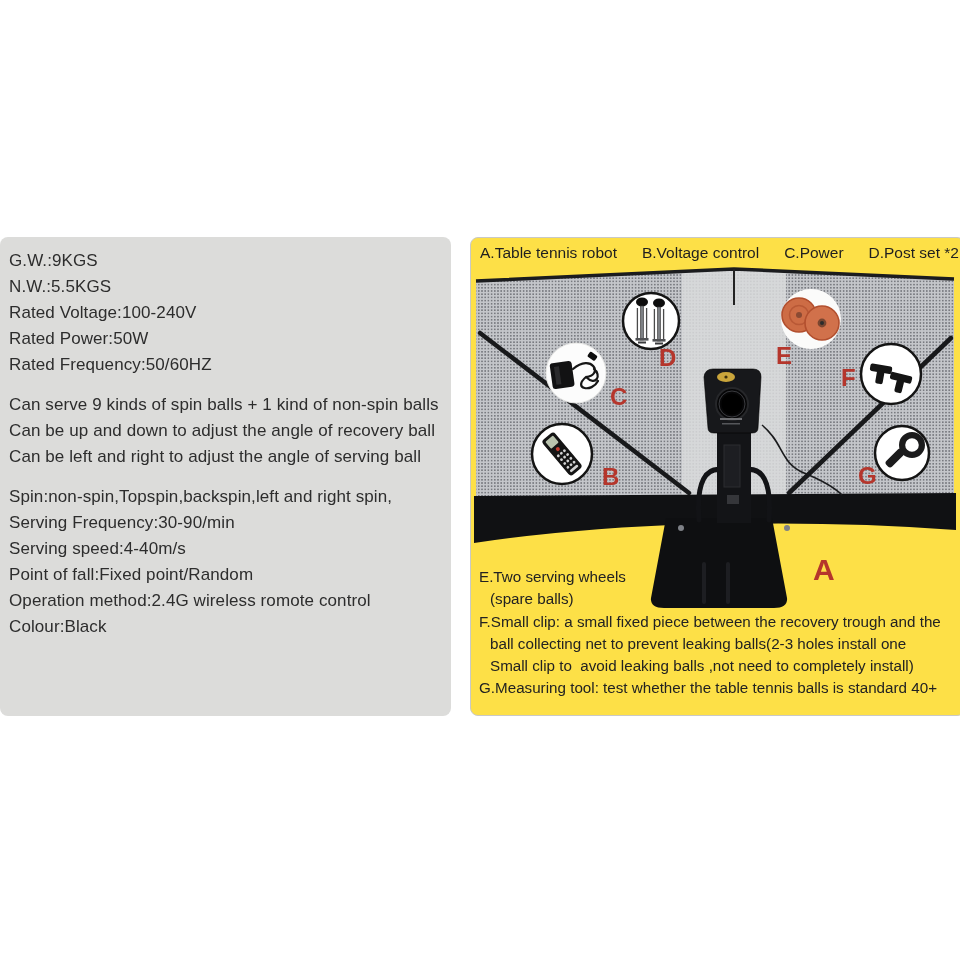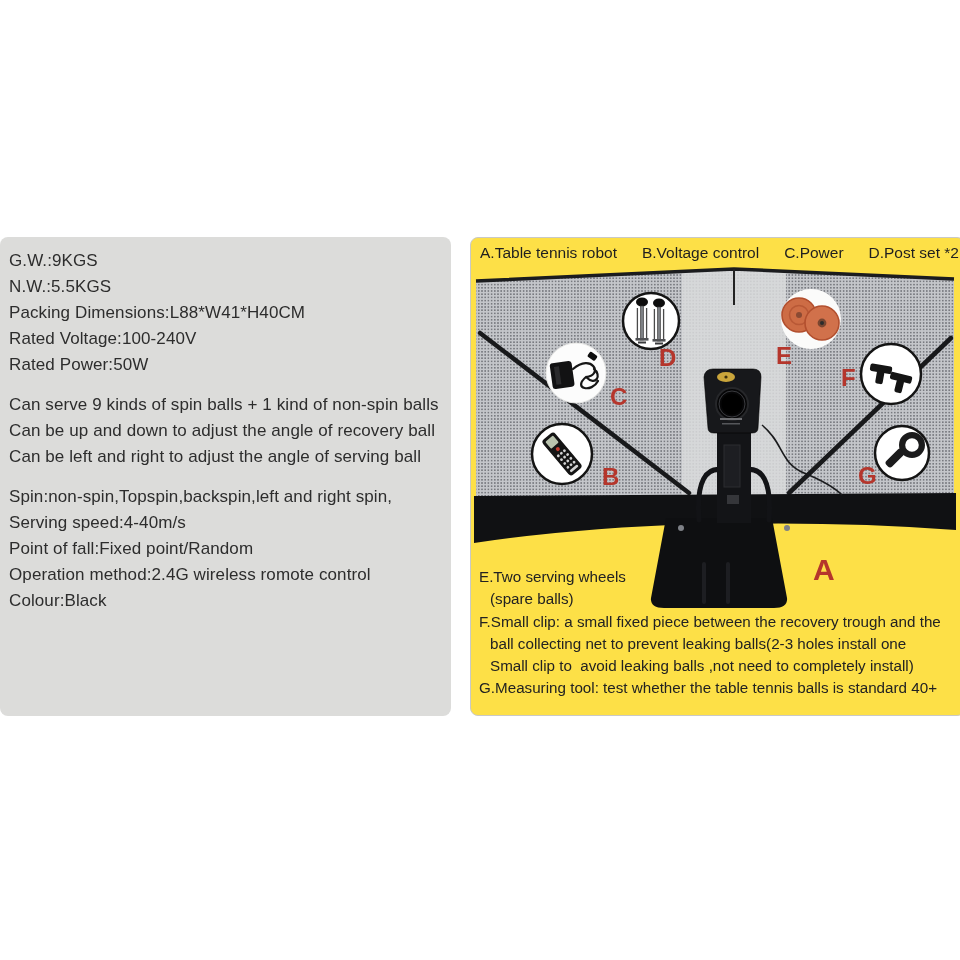--- a/index.html
+++ b/index.html
@@ -28,31 +28,32 @@
   .note-line{white-space:pre;}
   .indent-11{padding-left:11px;}
 </style>
 </head>
 <body>
 
 <div class="spec-panel">
   <div class="spec-group">
     <div class="spec-line">G.W.:9KGS</div>
     <div class="spec-line">N.W.:5.5KGS</div>
-    <div class="spec-line">Packing Dimensions:L88*W41*H40CM</div>
     <div class="spec-line">Rated Voltage:100-240V</div>
     <div class="spec-line">Rated Power:50W</div>
+    <div class="spec-line">Rated Frequency:50/60HZ</div>
   </div>
   <div class="spec-group">
     <div class="spec-line">Can serve 9 kinds of spin balls + 1 kind of non-spin balls</div>
     <div class="spec-line">Can be up and down to adjust the angle of recovery ball</div>
     <div class="spec-line">Can be left and right to adjust the angle of serving ball</div>
   </div>
   <div class="spec-group">
     <div class="spec-line">Spin:non-spin,Topspin,backspin,left and right spin,</div>
+    <div class="spec-line">Serving Frequency:30-90/min</div>
     <div class="spec-line">Serving speed:4-40m/s</div>
     <div class="spec-line">Point of fall:Fixed point/Random</div>
     <div class="spec-line">Operation method:2.4G wireless romote control</div>
     <div class="spec-line">Colour:Black</div>
   </div>
 </div>
 
 <div class="photo-card">
 
   <div class="legend-row">

